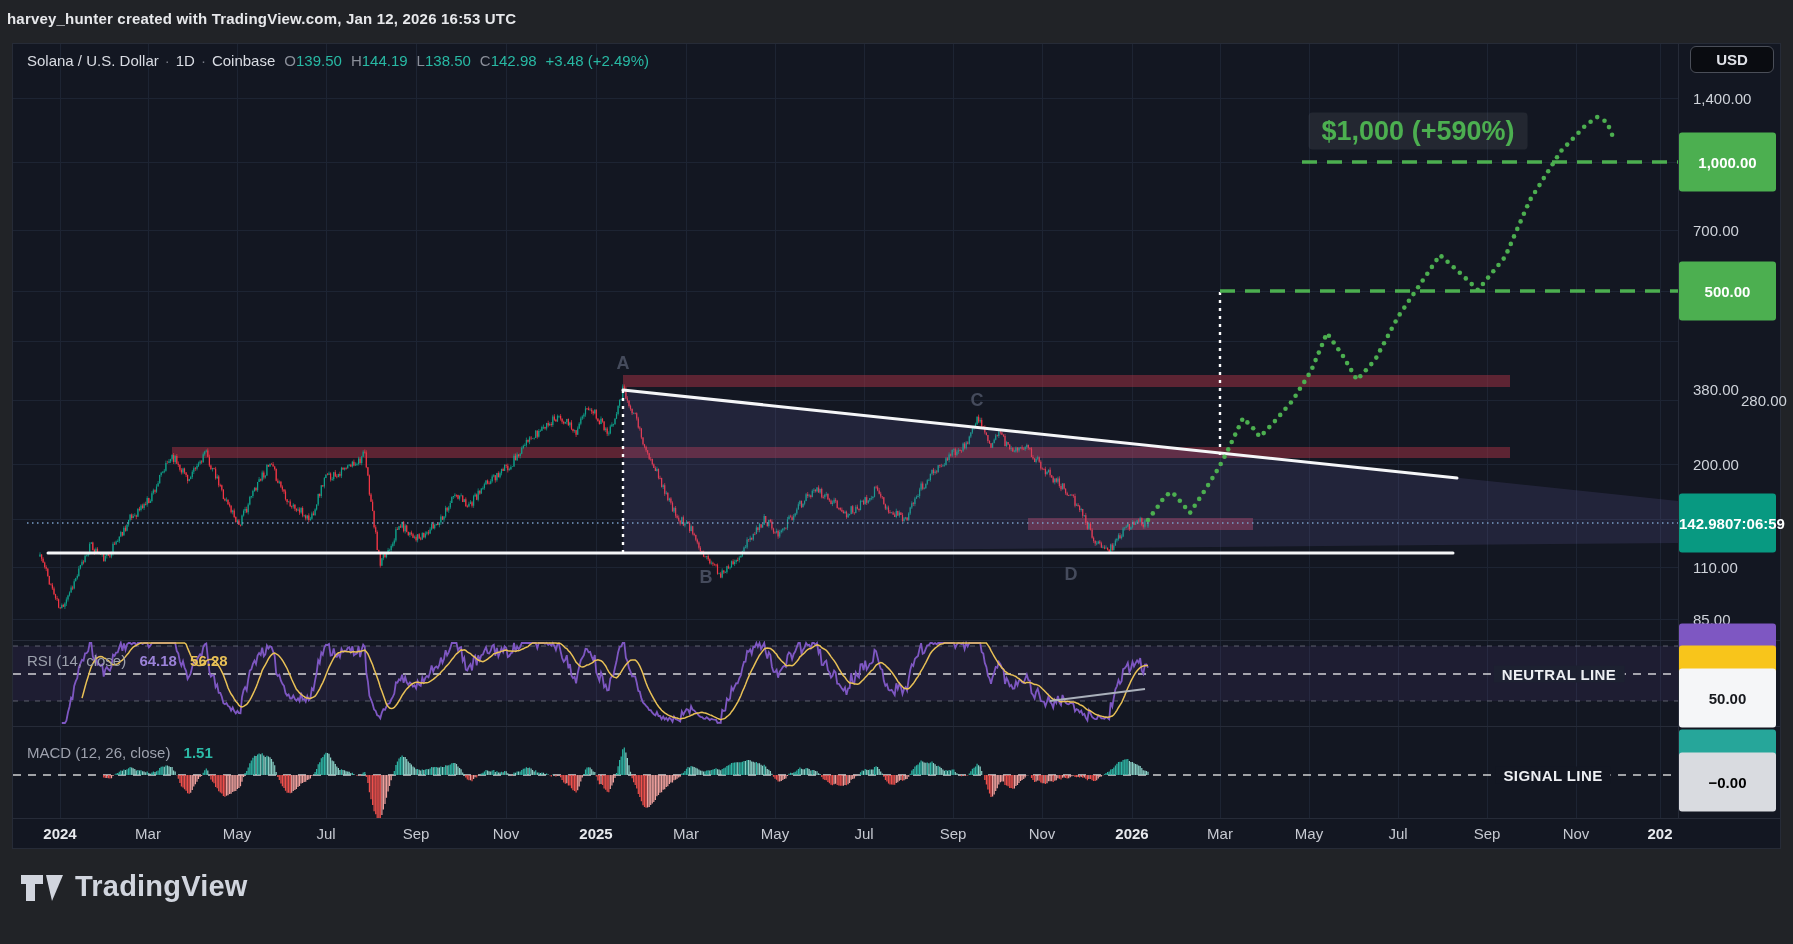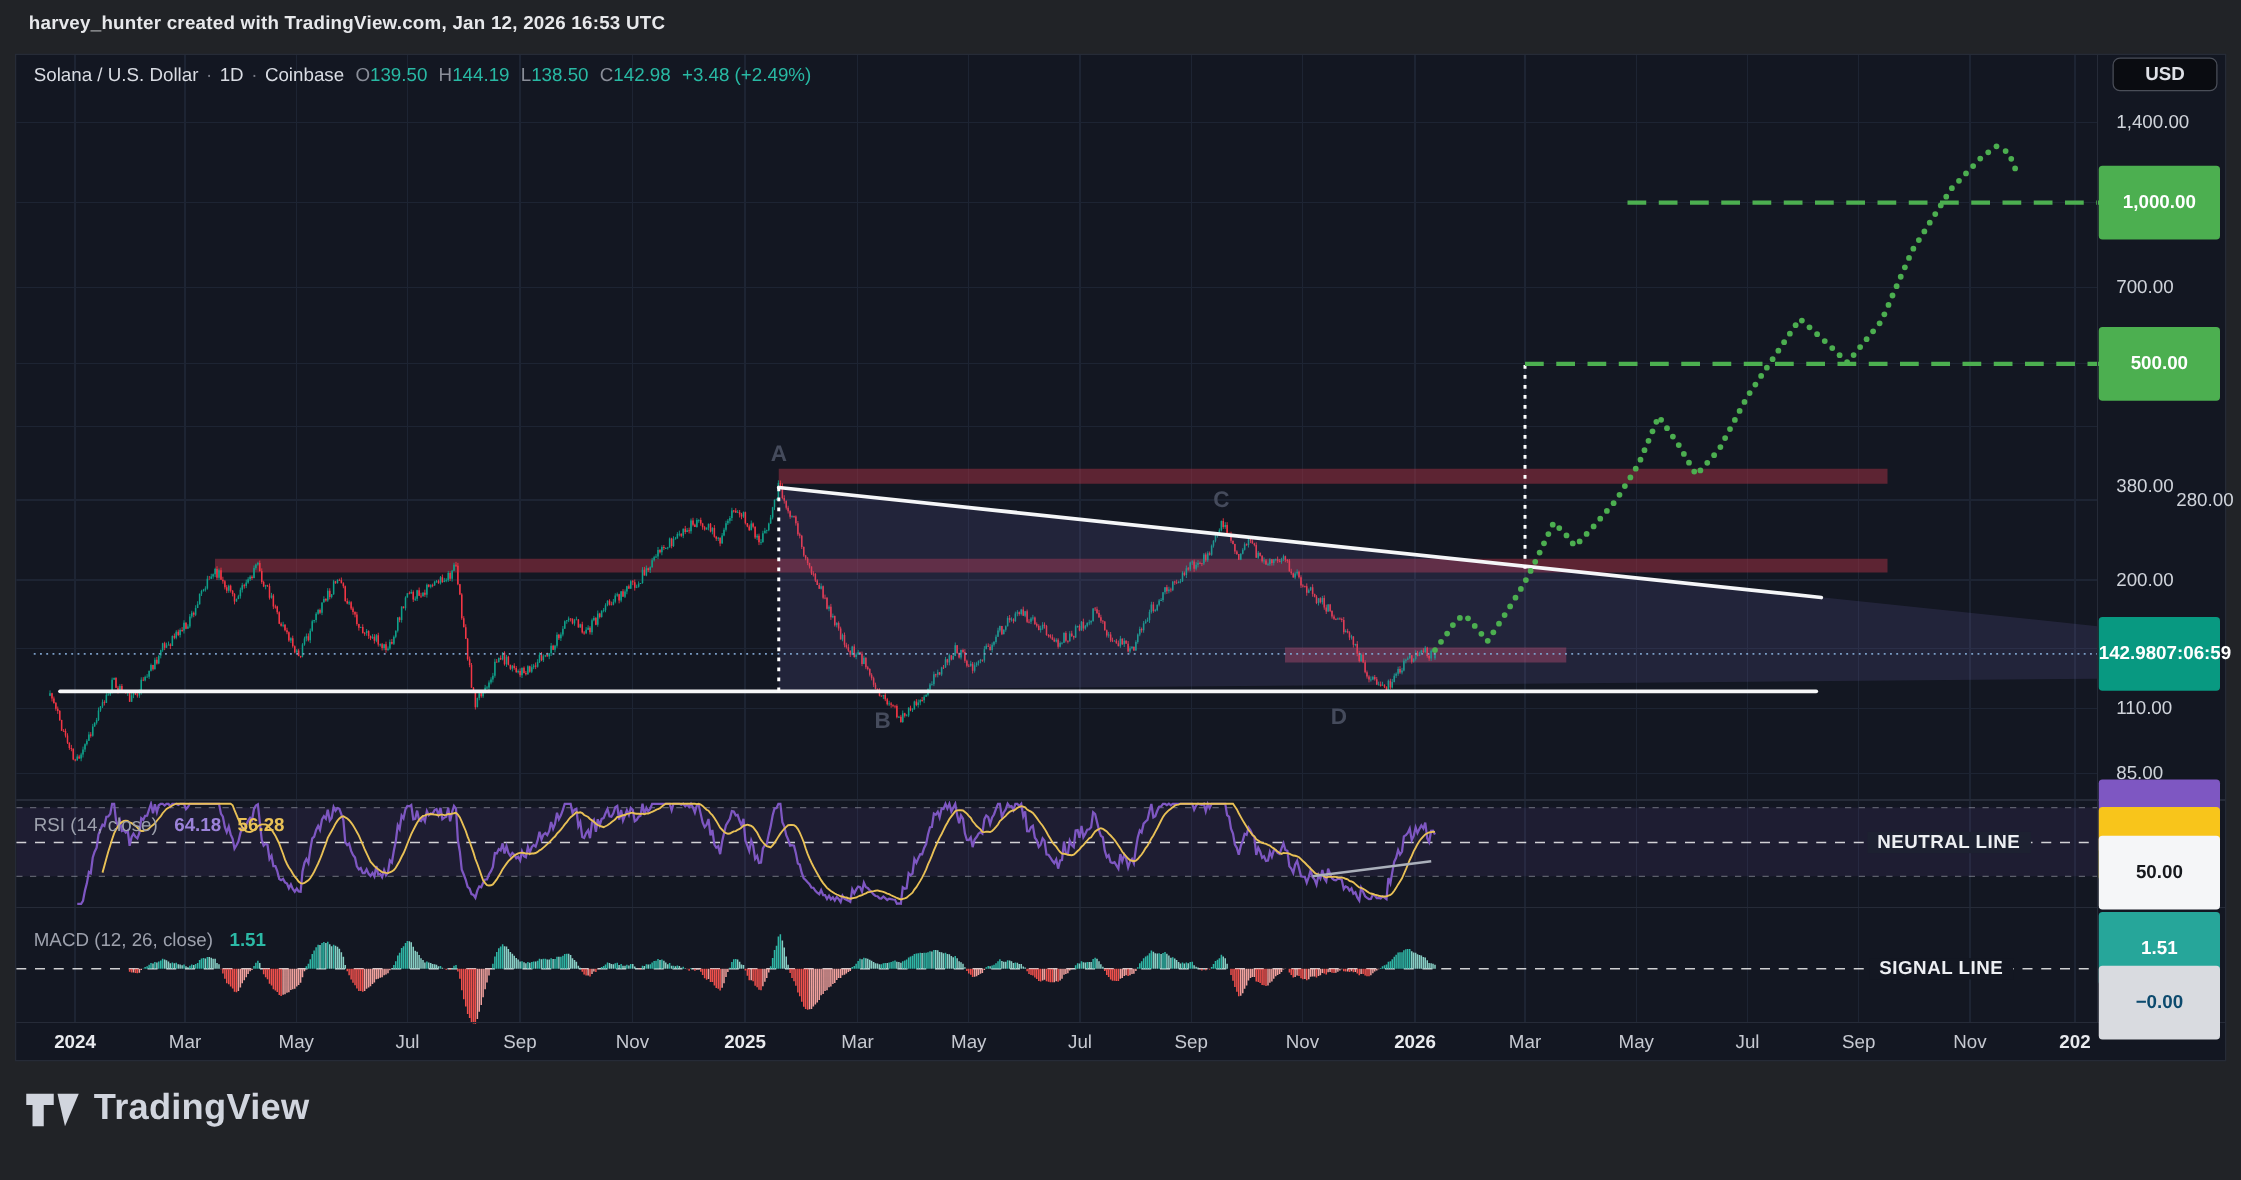--- a/index.html
+++ b/index.html
@@ -1,18 +1,18 @@
 <!DOCTYPE html>
 <html><head>
 <meta charset="utf-8">
 <style>
   html,body{margin:0;padding:0}
   body{width:1793px;height:944px;background:#212327;position:relative;overflow:hidden;
        font-family:"Liberation Sans",sans-serif;-webkit-font-smoothing:antialiased}
-  #wm{position:absolute;left:23px;top:10px;font-size:15px;font-weight:700;color:#e7e8eb;letter-spacing:.2px;z-index:2}
+  #wm{position:absolute;left:7px;top:10px;font-size:15px;font-weight:700;color:#e7e8eb;letter-spacing:.2px;z-index:2}
   #chart{position:absolute;left:13px;top:44px;width:1767px;height:804px;background:#131722;
          box-shadow:0 0 0 1px #262b37;z-index:1}
   #chart-svg{position:absolute;left:0;top:0}
   .legend{position:absolute;left:14px;top:8px;font-size:15px;color:#d9dce3;white-space:nowrap;z-index:6}
   .legend .sep{color:#787b86;margin:0 6px}
   .legend .olet{color:#8a8e99;margin-left:9px}
   .legend .oval{color:#28b9a4}
   .legend .chg{color:#28b9a4;margin-left:9px}
   .ilegend{position:absolute;left:14px;font-size:15px;color:#9da1ad;white-space:nowrap;z-index:6}
   .ilegend .iv{margin-left:9px;font-weight:700}
@@ -234,21 +234,21 @@
       <div class="tick" style="top: 475px;">150.00</div>
       <div class="tick" style="top: 523px;">110.00</div>
       <div class="tick" style="top: 575px;">85.00</div>
       <div class="badge" style="top: 118px; background: rgb(76, 175, 80); color: rgb(255, 255, 255);">1,000.00</div>
       <div class="badge" style="top: 247px; background: rgb(76, 175, 80); color: rgb(255, 255, 255);">500.00</div>
       <div class="badge" style="top: 479px; background: rgb(8, 153, 129); color: rgb(255, 255, 255);">142.98<span class="sub">07:06:59</span></div>
       <div class="badge" style="top: 609px; background: rgb(126, 87, 194); color: rgb(255, 255, 255);">64.18</div>
       <div class="badge" style="top: 631px; background: rgb(248, 197, 27); color: rgb(22, 24, 29);">56.28</div>
       <div class="badge" style="top: 654px; background: rgb(245, 246, 248); color: rgb(22, 24, 29);">50.00</div>
       <div class="badge" style="top: 715px; background: rgb(38, 166, 154); color: rgb(255, 255, 255);">1.51</div>
-      <div class="badge" style="top: 758px; background: rgb(217, 219, 224); color: #0c4a6e;">−0.00</div>
+      <div class="badge" style="top: 738px; background: rgb(217, 219, 224); color: #000000;">−0.00</div>
     </div>
   <div class="layer" id="time-axis">
       <div class="ttick major" style="left: 47px;">2024</div>
       <div class="ttick" style="left: 135px;">Mar</div>
       <div class="ttick" style="left: 224px;">May</div>
       <div class="ttick" style="left: 313px;">Jul</div>
       <div class="ttick" style="left: 403px;">Sep</div>
       <div class="ttick" style="left: 493px;">Nov</div>
       <div class="ttick major" style="left: 583px;">2025</div>
       <div class="ttick" style="left: 673px;">Mar</div>
@@ -262,20 +262,21 @@
       <div class="ttick" style="left: 1385px;">Jul</div>
       <div class="ttick" style="left: 1474px;">Sep</div>
       <div class="ttick" style="left: 1563px;">Nov</div>
       <div class="ttick major" style="left: 1647px;">202</div>
     </div>
   <div class="layer" id="overlays">
       <div class="ltr" style="left: 610px; top: 319px;">A</div>
       <div class="ltr" style="left: 693px; top: 533px;">B</div>
       <div class="ltr" style="left: 964px; top: 356px;">C</div>
       <div class="ltr" style="left: 1058px; top: 530px;">D</div>
+      <div class="target" style="left: 1405px; top: 87px;">$1,000 (+590%)</div>
     </div>
 </div>
 
 <div id="tvlogo">
   <svg width="44" height="30" viewBox="0 0 44 30">
     <path d="M1,2 h22 v9 h-8 v17 h-9 V11 H1 Z" fill="#d1d5de"></path>
     <path d="M26,2 h17 l-11,26 Z" fill="#d1d5de"></path>
   </svg>
   <span class="txt">TradingView</span>
 </div>

